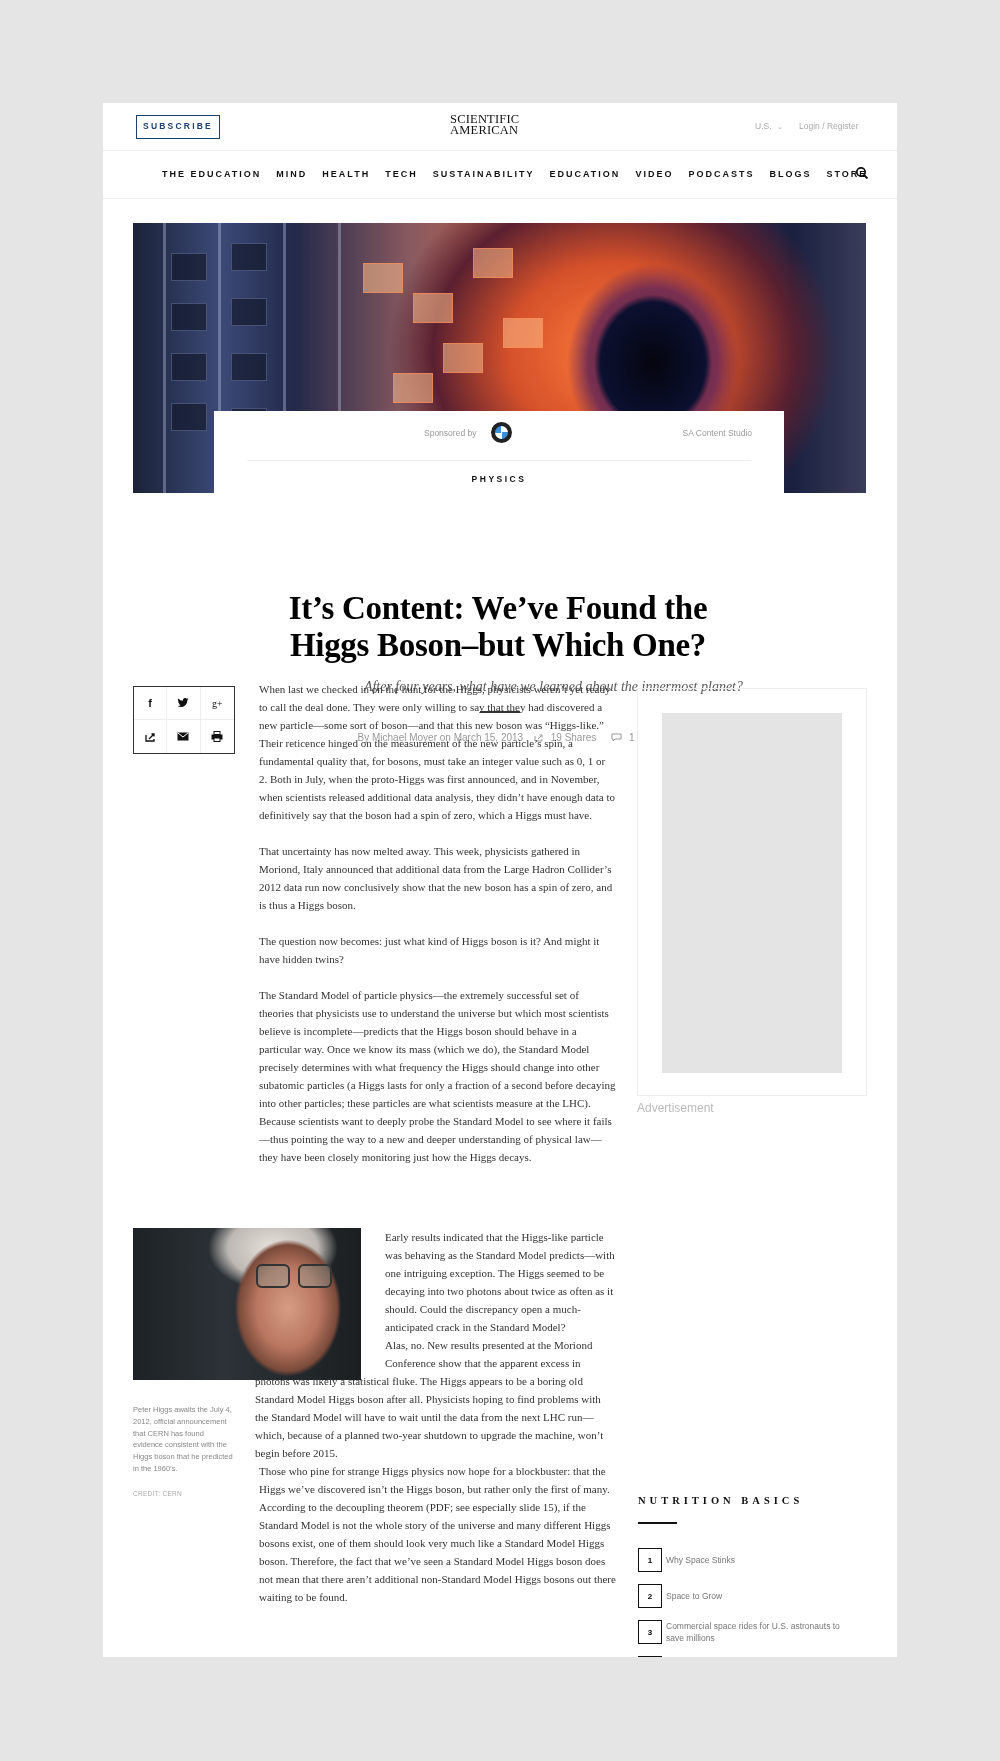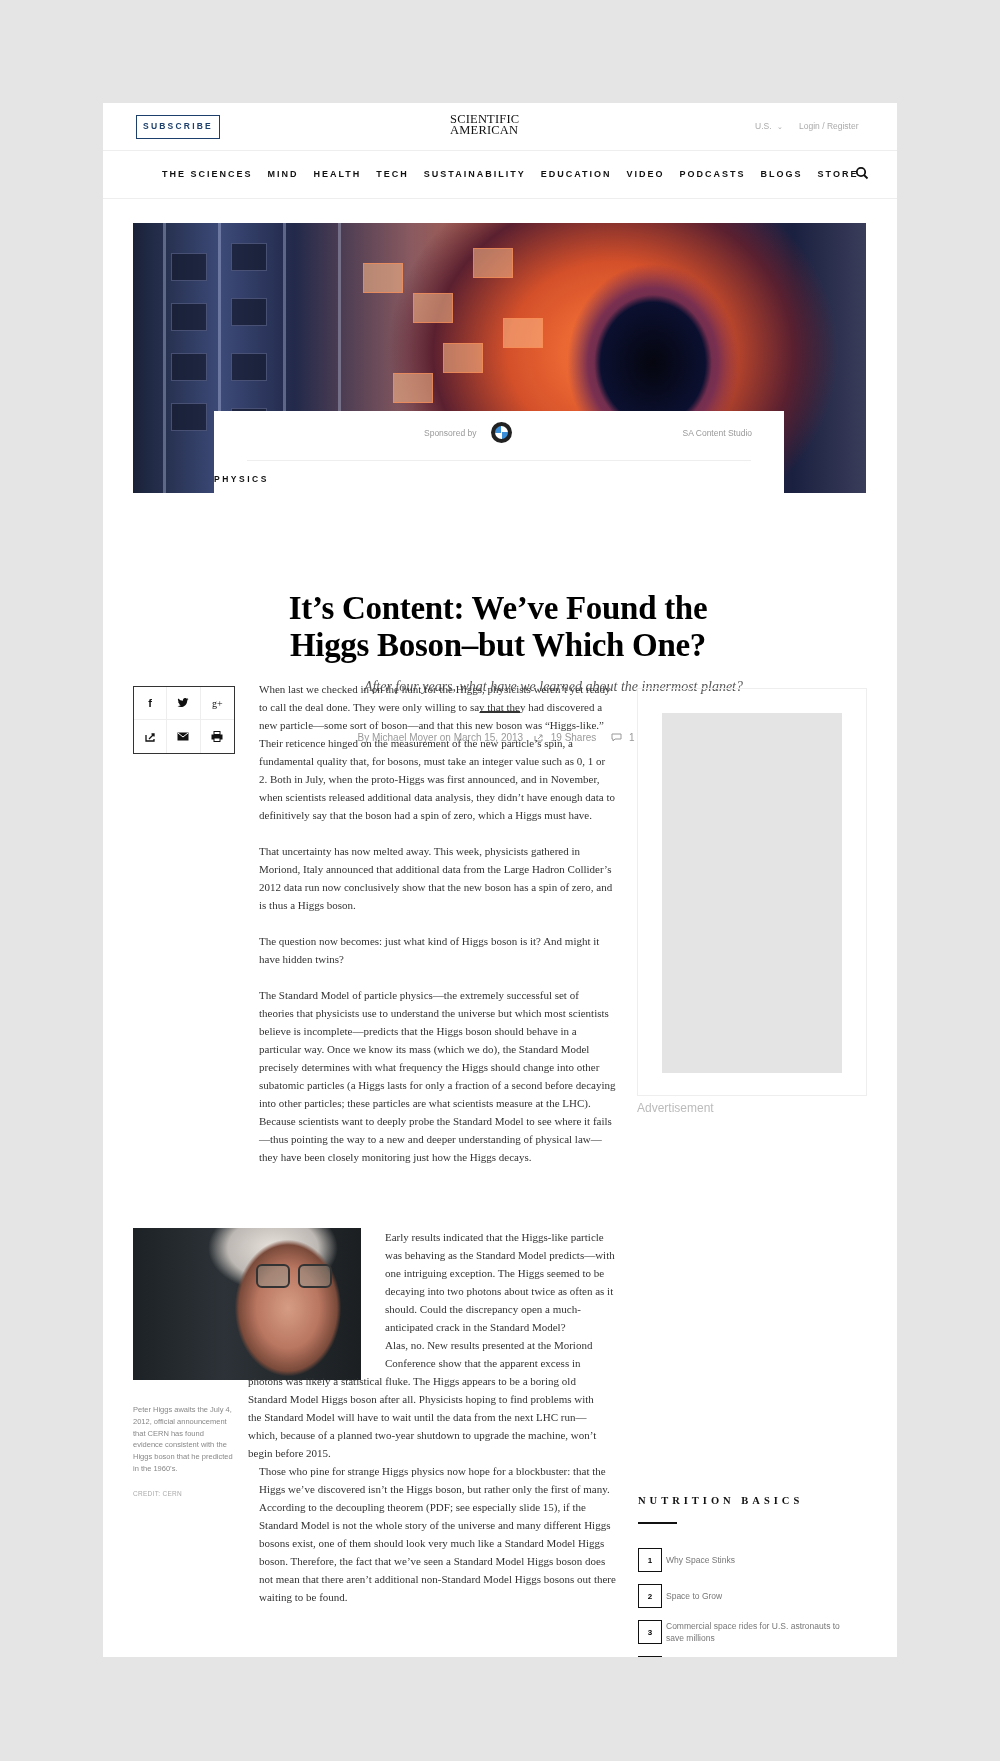--- a/index.html
+++ b/index.html
@@ -32,21 +32,21 @@
   .hero .tile { position: absolute; width: 36px; height: 28px; background: rgba(20,25,45,0.7); border: 1px solid rgba(140,150,200,0.4); }
   .hero .glow { position: absolute; width: 40px; height: 30px; background: rgba(255,190,140,0.55); border: 1px solid rgba(255,140,80,0.6); }
 
   .title-card { position: absolute; left: 111px; top: 308px; width: 570px; height: 220px; background: #fff; }
   .sponsored { position: absolute; left: 210px; top: 17px; font-size: 8.5px; color: #999; }
   .bmw { position: absolute; left: 277px; top: 11px; width: 21px; height: 21px; border-radius: 50%; background: #222; }
   .bmw::before { content: ""; position: absolute; left: 4px; top: 4px; width: 13px; height: 13px; border-radius: 50%;
     background: conic-gradient(#fff 0 90deg, #3b8ed8 90deg 180deg, #fff 180deg 270deg, #3b8ed8 270deg 360deg); }
   .studio { position: absolute; right: 32px; top: 17px; font-size: 8.5px; color: #999; text-align: center; }
   .card-rule { position: absolute; left: 33px; right: 33px; top: 49px; height: 1px; background: #eee; }
-  .kicker { position: absolute; left: 0; width: 570px; top: 63px; font-size: 8.5px; font-weight: bold; letter-spacing: 2.5px; color: #111; }
+  .kicker { position: absolute; left: 0; width: 570px; top: 63px; text-align: center; font-size: 8.5px; font-weight: bold; letter-spacing: 2.5px; color: #111; }
 
   .headline { position: absolute; left: 150px; width: 490px; top: 487px; text-align: center; font-family: "Liberation Serif", serif; font-weight: bold; font-size: 33px; line-height: 37px; color: #000; letter-spacing: -0.3px; }
   .dek { position: absolute; left: 150px; width: 490px; top: 576px; text-align: right; font-family: "Liberation Serif", serif; font-style: italic; font-size: 14px; color: #555; }
   .dek-rule { position: absolute; left: 377px; top: 608px; width: 40px; height: 1.5px; background: #333; }
   .byline { position: absolute; left: 150px; width: 490px; top: 629px; text-align: center; font-size: 10px; color: #999; }
   .byline span { margin: 0 4px; }
 
   
   .share { position: absolute; left: 30px; top: 583px; width: 102px; height: 68px; border: 1.5px solid #333; display: grid; grid-template-columns: repeat(3, 1fr); grid-template-rows: repeat(2, 1fr); }
   .share-cell { display: flex; align-items: center; justify-content: center; font-size: 11px; color: #111; border-right: 1px solid #eee; border-bottom: 1px solid #eee; }
@@ -91,21 +91,21 @@
     </div>
     <div class="region">
       <span>U.S.</span>
       <span style="font-size:7px;margin-left:3px;">⌄</span>
     </div>
     <div class="login">Login / Register</div>
   </div>
 
   <div class="nav">
     <div class="nav-items">
-      <span class="nav-item">THE SCIENCES</span>
+      <span class="nav-item">THE EDUCATION</span>
       <span class="nav-item">MIND</span>
       <span class="nav-item">HEALTH</span>
       <span class="nav-item">TECH</span>
       <span class="nav-item">SUSTAINABILITY</span>
       <span class="nav-item">EDUCATION</span>
       <span class="nav-item">VIDEO</span>
       <span class="nav-item">PODCASTS</span>
       <span class="nav-item">BLOGS</span>
       <span class="nav-item">STORE</span>
     </div>
@@ -205,21 +205,21 @@
 
   <div class="photo">
     <div class="glass" style="left:123px"></div>
     <div class="glass" style="left:165px"></div>
   </div>
   <div class="caption">Peter Higgs awaits the July 4, 2012, official announcement that CERN has found evidence consistent with the Higgs boson that he predicted in the 1960’s.</div>
   <div class="credit">CREDIT: CERN</div>
 
   <div class="p-wrap" style="left:282px;width:231px;top:1125px;">Early results indicated that the Higgs-like particle was behaving as the Standard Model predicts—with one intriguing exception. The Higgs seemed to be decaying into two photons about twice as often as it should. Could the discrepancy open a much-anticipated crack in the Standard Model?</div>
   <div class="p-wrap" style="left:282px;width:231px;top:1233px;">Alas, no. New results presented at the Moriond Conference show that the apparent excess in</div>
-  <div class="p-wrap" style="left:145px;width:357px;top:1269px;font-family:Liberation Serif, serif;">photons was likely a statistical fluke. The Higgs appears to be a boring old Standard Model Higgs boson after all. Physicists hoping to find problems with the Standard Model will have to wait until the data from the next LHC run—which, because of a planned two-year shutdown to upgrade the machine, won’t begin before 2015.</div>
+  <div class="p-wrap" style="left:152px;width:357px;top:1269px;font-family:Liberation Serif, serif;">photons was likely a statistical fluke. The Higgs appears to be a boring old Standard Model Higgs boson after all. Physicists hoping to find problems with the Standard Model will have to wait until the data from the next LHC run—which, because of a planned two-year shutdown to upgrade the machine, won’t begin before 2015.</div>
   <div class="p-wrap" style="left:156px;width:357px;top:1359px;">Those who pine for strange Higgs physics now hope for a blockbuster: that the Higgs we’ve discovered isn’t the Higgs boson, but rather only the first of many. According to the decoupling theorem (PDF; see especially slide 15), if the Standard Model is not the whole story of the universe and many different Higgs bosons exist, one of them should look very much like a Standard Model Higgs boson. Therefore, the fact that we’ve seen a Standard Model Higgs boson does not mean that there aren’t additional non-Standard Model Higgs bosons out there waiting to be found.</div>
 
   <div class="ad-box">
     <div class="ad-inner"></div>
   </div>
   <div class="ad-label">Advertisement</div>
 
   <div class="rail-title">NUTRITION BASICS</div>
   <div class="rail-rule"></div>
 

